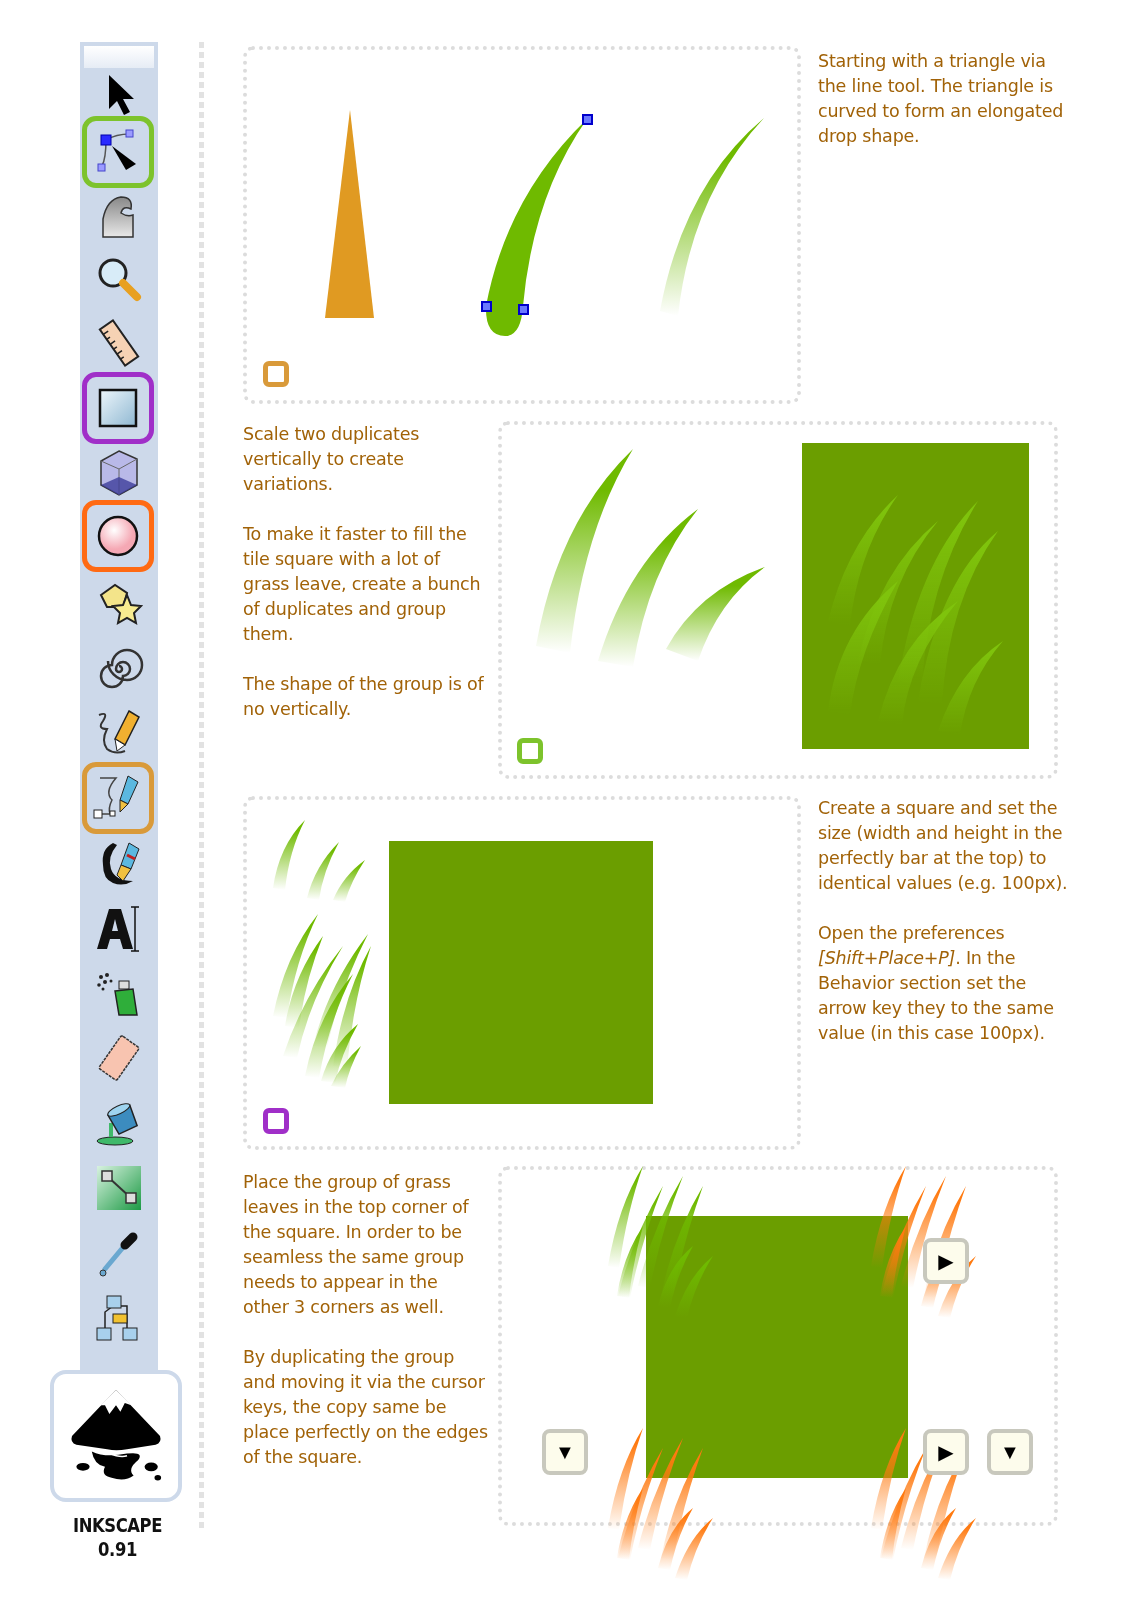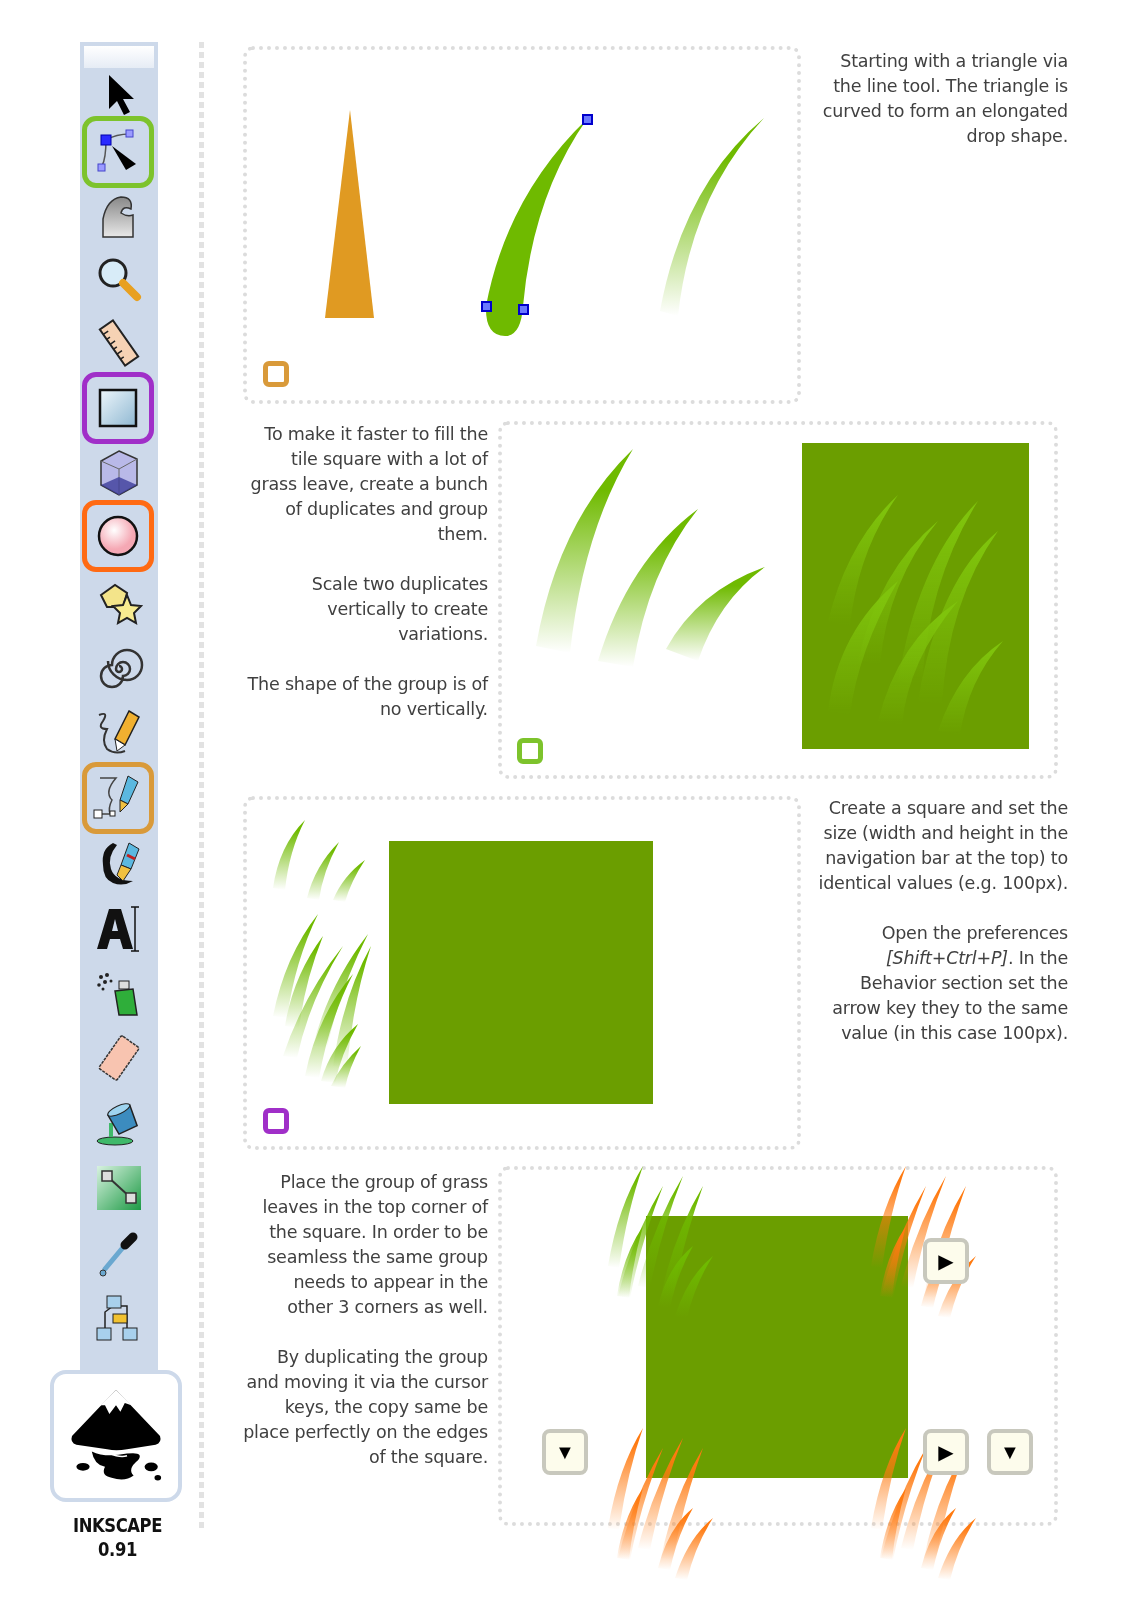--- a/index.html
+++ b/index.html
@@ -6,21 +6,21 @@
   body{width:1131px;height:1600px;position:relative;overflow:hidden;font-family:"Liberation Sans","DejaVu Sans",sans-serif;color:#1a1a1a;}
   .toolbar{position:absolute;left:80px;top:42px;width:78px;height:1340px;background:#cdd9ea;}
   .toolbar-top{position:absolute;left:4px;top:4px;width:70px;height:22px;background:linear-gradient(#ffffff,#e6ecf5);}
   .tool{position:absolute;left:4px;width:70px;height:62px;display:flex;align-items:center;justify-content:center;}
   .tool svg{width:52px;height:52px;}
   .tool.hl{border:5px solid;border-radius:14px;box-sizing:border-box;left:2px;width:72px;height:72px;}
   .logo-box{position:absolute;left:50px;top:1370px;width:132px;height:132px;background:#fff;border:4px solid #cdd9ea;border-radius:16px;box-sizing:border-box;display:flex;align-items:center;justify-content:center;}
   .logo-caption{position:absolute;left:40px;top:1513px;width:155px;text-align:center;font-family:"DejaVu Sans",sans-serif;font-weight:bold;font-size:20px;letter-spacing:-0.5px;transform:scaleX(0.82);color:#111;}
   .vsep{position:absolute;left:199px;top:42px;width:5px;height:1490px;background:repeating-linear-gradient(to bottom,#e2e2e2 0 6px,transparent 6px 10px);}
   .panel{position:absolute;border:4px dotted #dcdcdc;border-radius:10px;box-sizing:border-box;}
-  .txt{position:absolute;font-size:17.5px;line-height:25px;font-family:"DejaVu Sans",sans-serif;color:#404040;letter-spacing:-0.2px;text-align:right;}
+  .txt{position:absolute;font-size:17.5px;line-height:25px;font-family:"DejaVu Sans",sans-serif;color:#a16207;letter-spacing:-0.2px;}
   .txt p{margin:0 0 25px 0;}
   .txt p:last-child{margin-bottom:0;}
   .marker{position:absolute;width:26px;height:26px;border:5px solid;border-radius:6px;box-sizing:border-box;}
   .arrow-btn{position:absolute;width:46px;height:46px;background:#fdfcec;border:4px solid #c8c8bd;border-radius:8px;box-sizing:border-box;display:flex;align-items:center;justify-content:center;font-size:20px;color:#000;}
   svg.abs{position:absolute;overflow:visible;}
 </style>
 </head>
 <body>
 
 <div class="toolbar">
@@ -248,22 +248,22 @@
   <rect x="276" y="259" width="9" height="9" fill="#6a78ff" stroke="#0000cc" stroke-width="2"></rect>
   <path d="M521 72 Q440 140 417 265 L435 270 Q448 150 521 72 Z" fill="url(#fade1)"></path>
 </svg>
 <div class="marker" style="left:263px;top:361px;border-color:#d99a3a"></div>
 
 <div class="txt" style="left:818px;top:49px;width:250px">
   <p>Starting with a triangle via the line tool.  The triangle is curved to form an elongated drop shape.</p>
 </div>
 
 <div class="txt" style="left:243px;top:422px;width:245px">
+  <p>Scale two duplicates vertically to create variations.</p>
   <p>To make it faster to fill the tile square with a lot of grass leave, create a bunch of duplicates and group them.</p>
-  <p>Scale two duplicates vertically to create variations.</p>
   <p>The shape of the group is of no vertically.</p>
 </div>
 
 <div class="panel" style="left:498px;top:421px;width:560px;height:358px"></div>
 <svg class="abs" style="left:498px;top:421px" width="560" height="358">
   <defs>
     <linearGradient id="fade2" x1="0" y1="0" x2="0" y2="1">
         <stop offset="0.2" stop-color="#6fba00"></stop>
         <stop offset="1" stop-color="#6fba00" stop-opacity="0"></stop>
       </linearGradient>
@@ -307,22 +307,22 @@
     <path d="M128 150 Q100 200 90 270 L104 272 Q110 205 128 150 Z" fill="url(#fade3)"></path>
     <path d="M115 228 Q88 250 78 285 L92 287 Q98 258 115 228 Z" fill="url(#fade3)"></path>
     <path d="M118 250 Q98 268 88 290 L102 292 Q106 272 118 250 Z" fill="url(#fade3)"></path>
     <path d="M80 140 Q50 180 42 230 L56 232 Q62 185 80 140 Z" fill="url(#fade3)"></path>
   </g>
   <rect x="146" y="45" width="264" height="263" fill="#6b9e00"></rect>
 </svg>
 <div class="marker" style="left:263px;top:1108px;border-color:#a02fc8"></div>
 
 <div class="txt" style="left:818px;top:796px;width:250px">
-  <p>Create a square and set the size (width and height in the navigation bar at the top) to identical values (e.g. 100px).</p>
-  <p><span>Open the preferences</span><br><i>[Shift+Ctrl+P]</i><span>. In the Behavior section set the arrow key they to the same value (in this case 100px).</span></p>
+  <p>Create a square and set the size (width and height in the perfectly bar at the top) to identical values (e.g. 100px).</p>
+  <p><span>Open the preferences</span><br><i>[Shift+Place+P]</i><span>. In the Behavior section set the arrow key they to the same value (in this case 100px).</span></p>
 </div>
 
 <div class="txt" style="left:243px;top:1170px;width:245px">
   <p>Place the group of grass leaves in the top corner of the square. In order to be seamless the same group needs to appear in the other 3 corners as well.</p>
   <p>By duplicating the group and moving it via the cursor keys, the copy same be place perfectly on the edges of the square.</p>
 </div>
 
 <div class="panel" style="left:498px;top:1166px;width:560px;height:360px"></div>
 <svg class="abs" style="left:498px;top:1166px" width="560" height="360">
   <defs>

